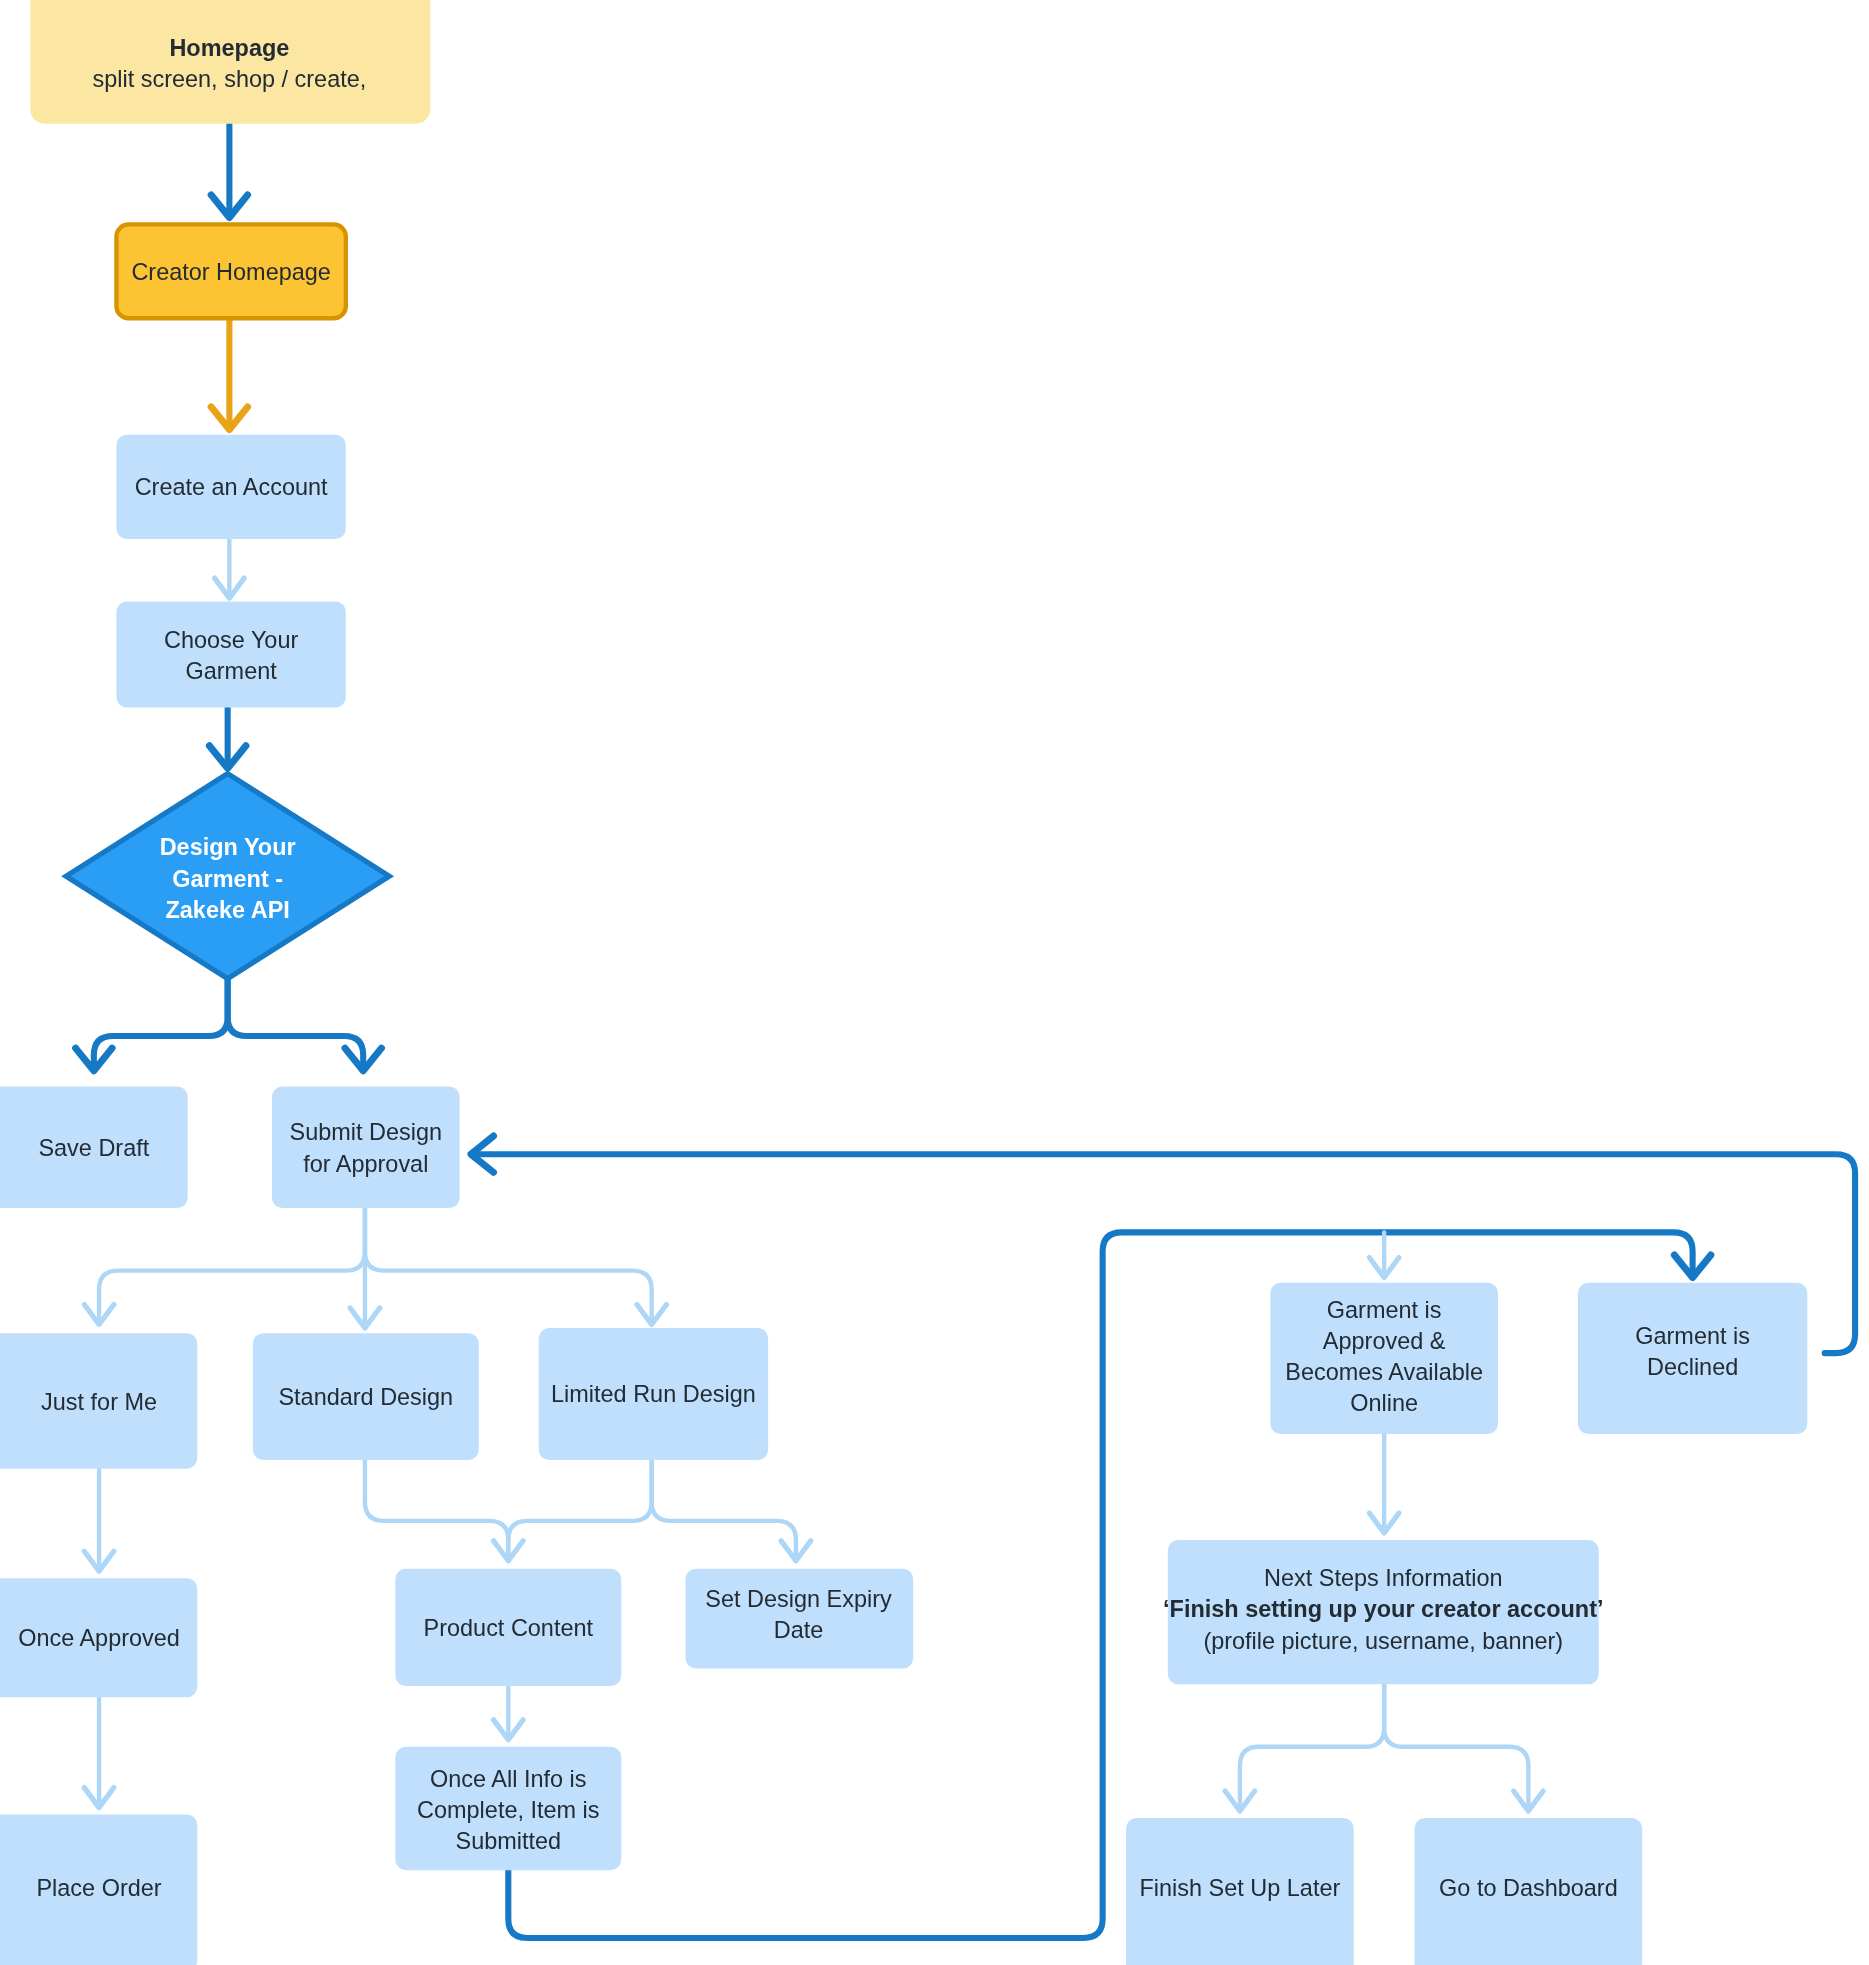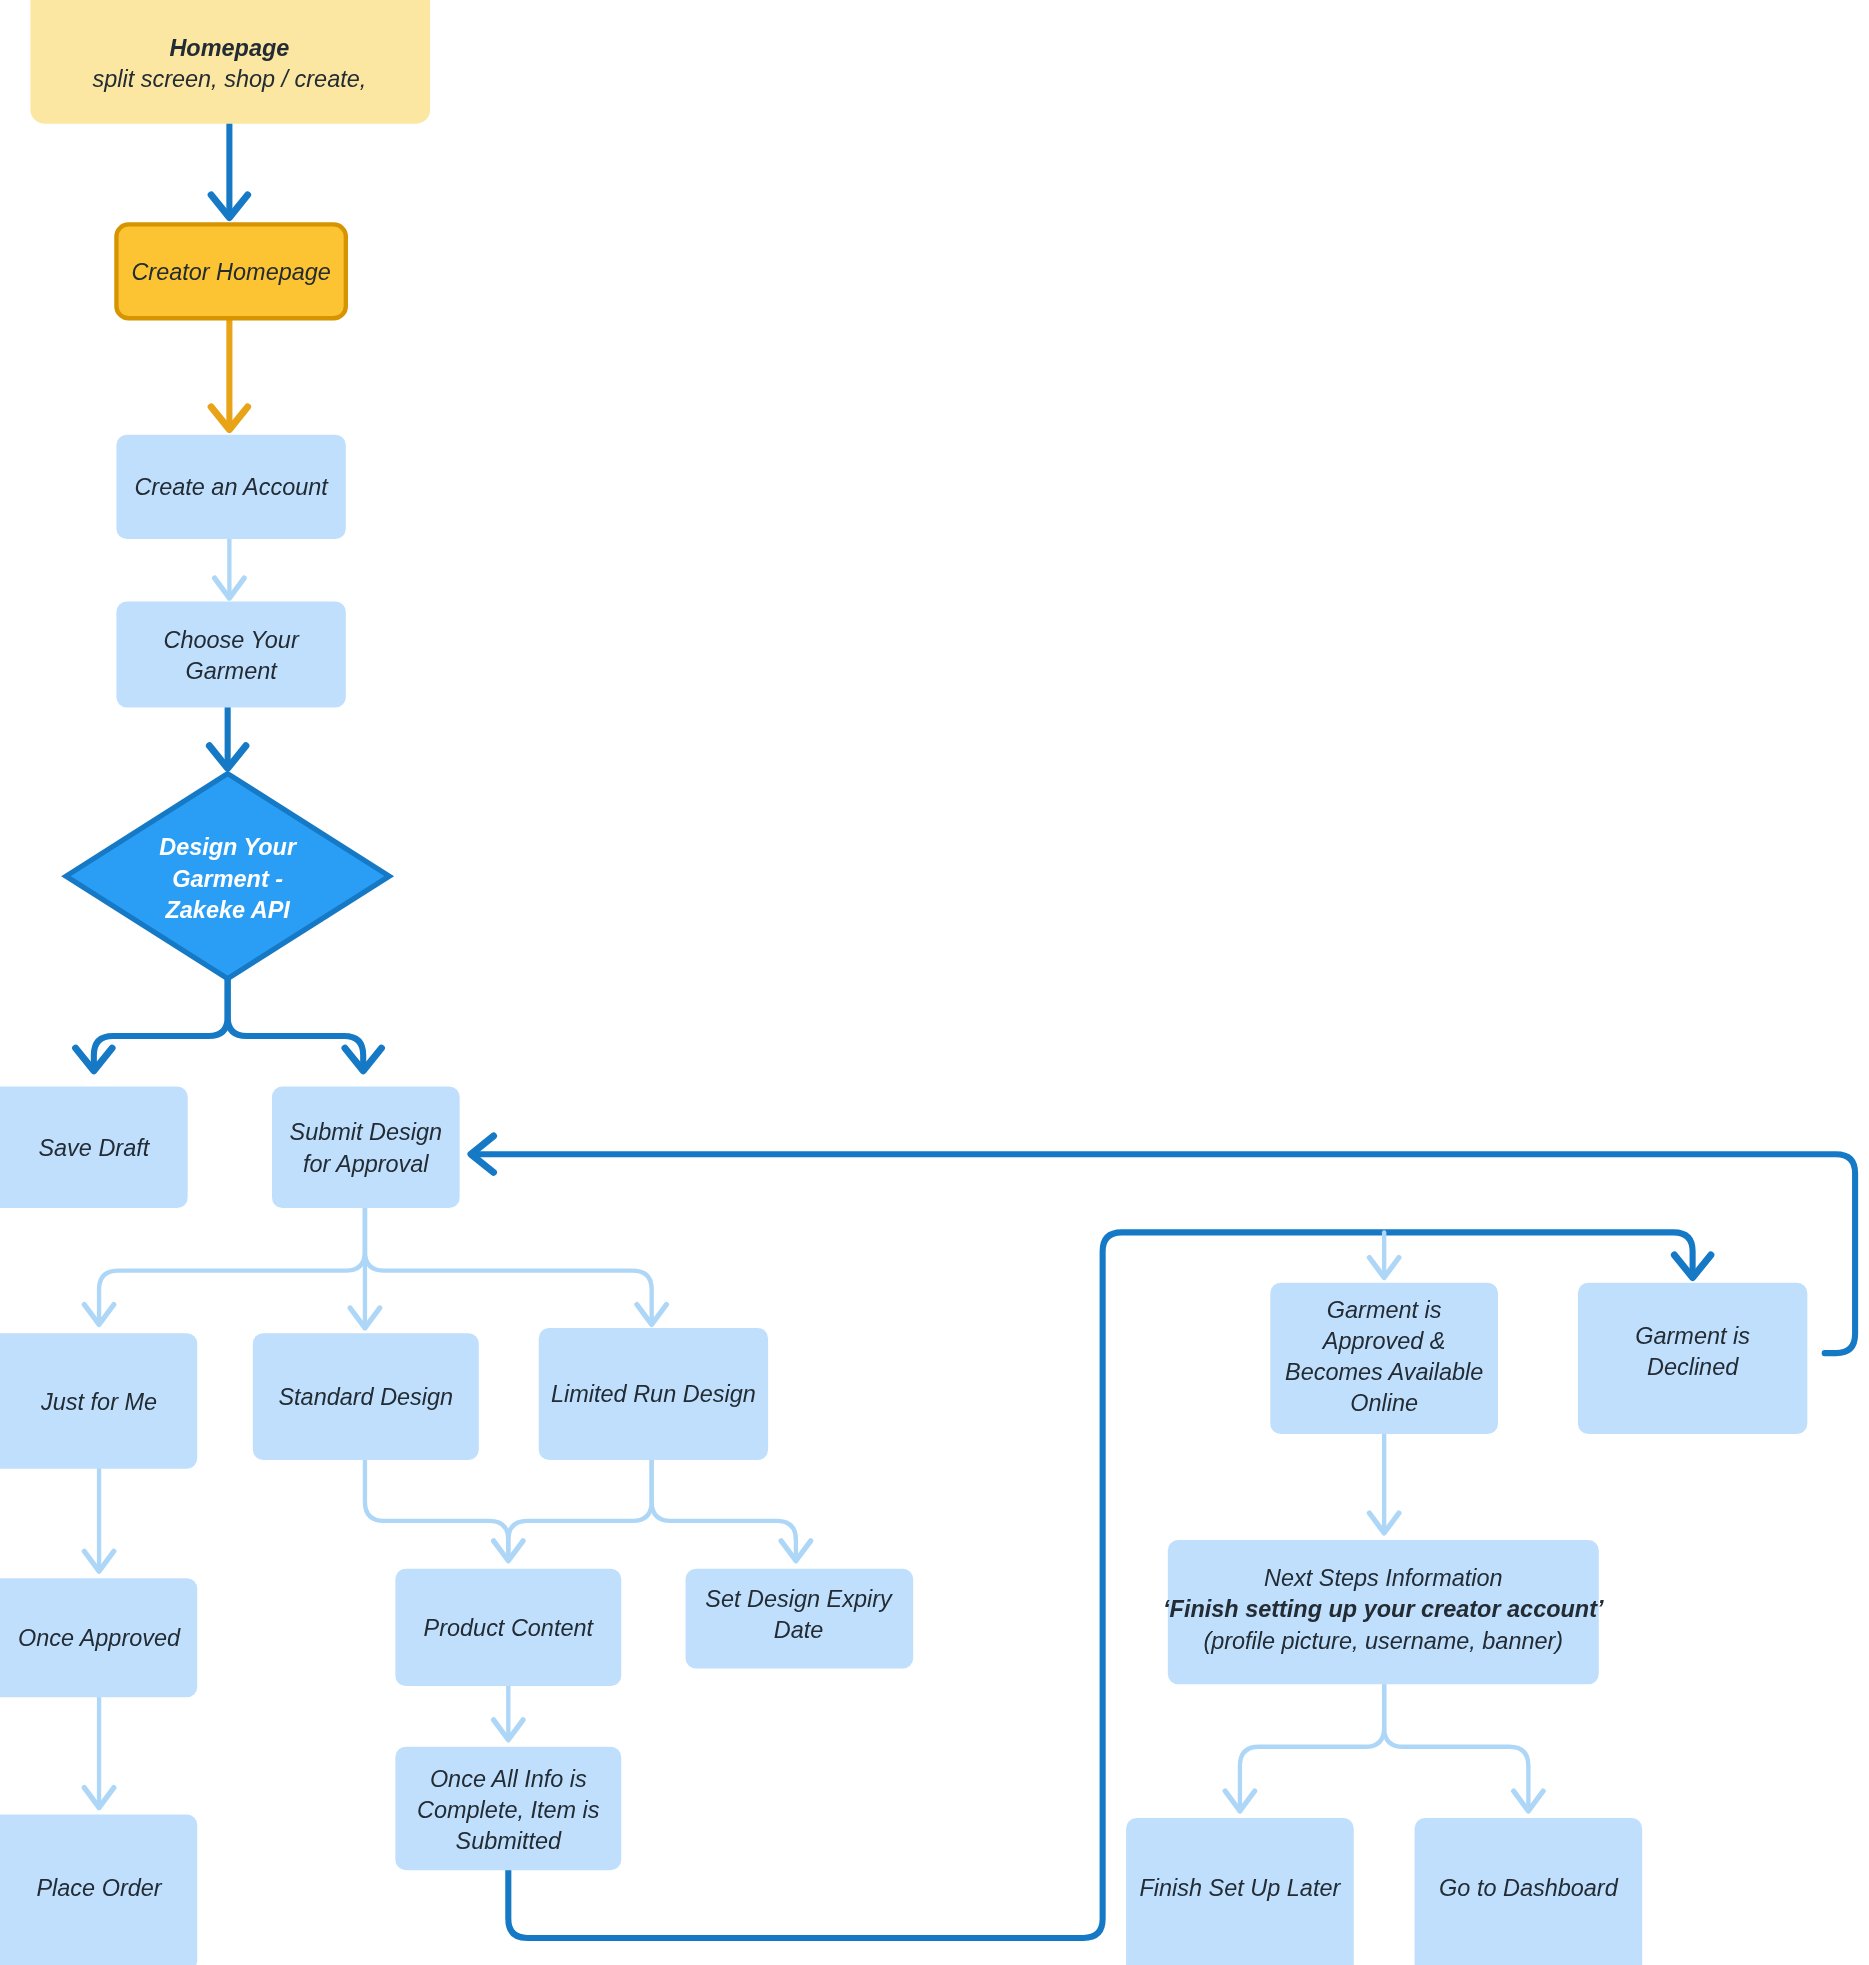--- a/index.html
+++ b/index.html
@@ -10,21 +10,20 @@
   body {
     width: 1869px;
     height: 1966px;
     overflow: hidden;
     font-family: "Liberation Sans", sans-serif;
   }
   #flow-root {
     position: relative;
     width: 1869px;
     height: 1966px;
-    font-style: italic;
   }
   svg.flow-canvas {
     position: absolute;
     top: 0;
     left: 0;
     width: 1869px;
     height: 1966px;
   }
   .node-text {
     font-family: "Liberation Sans", sans-serif;

